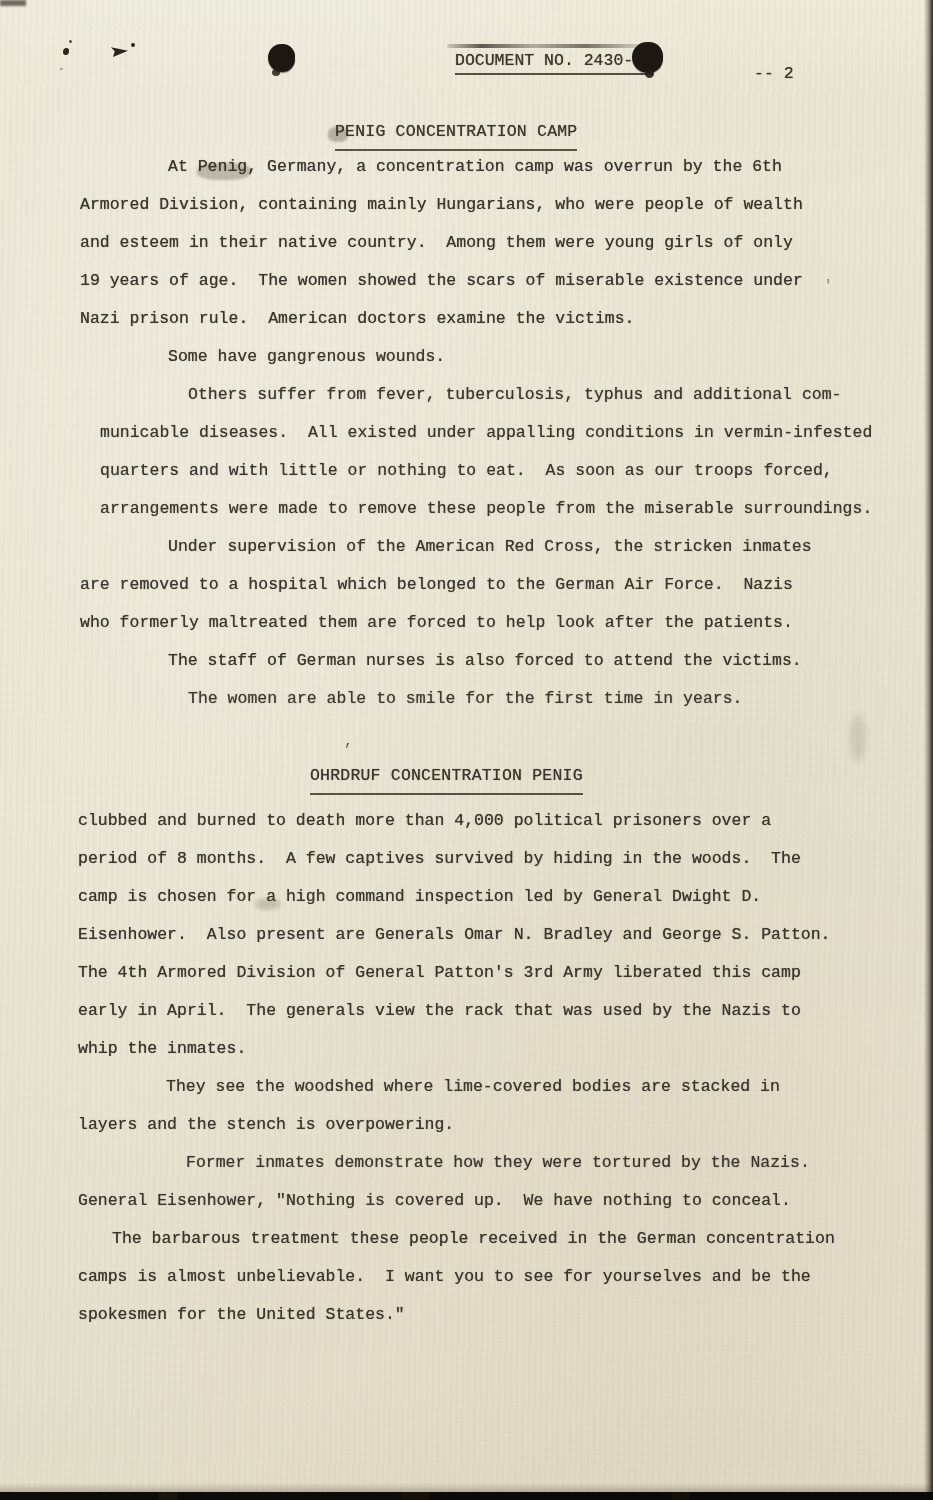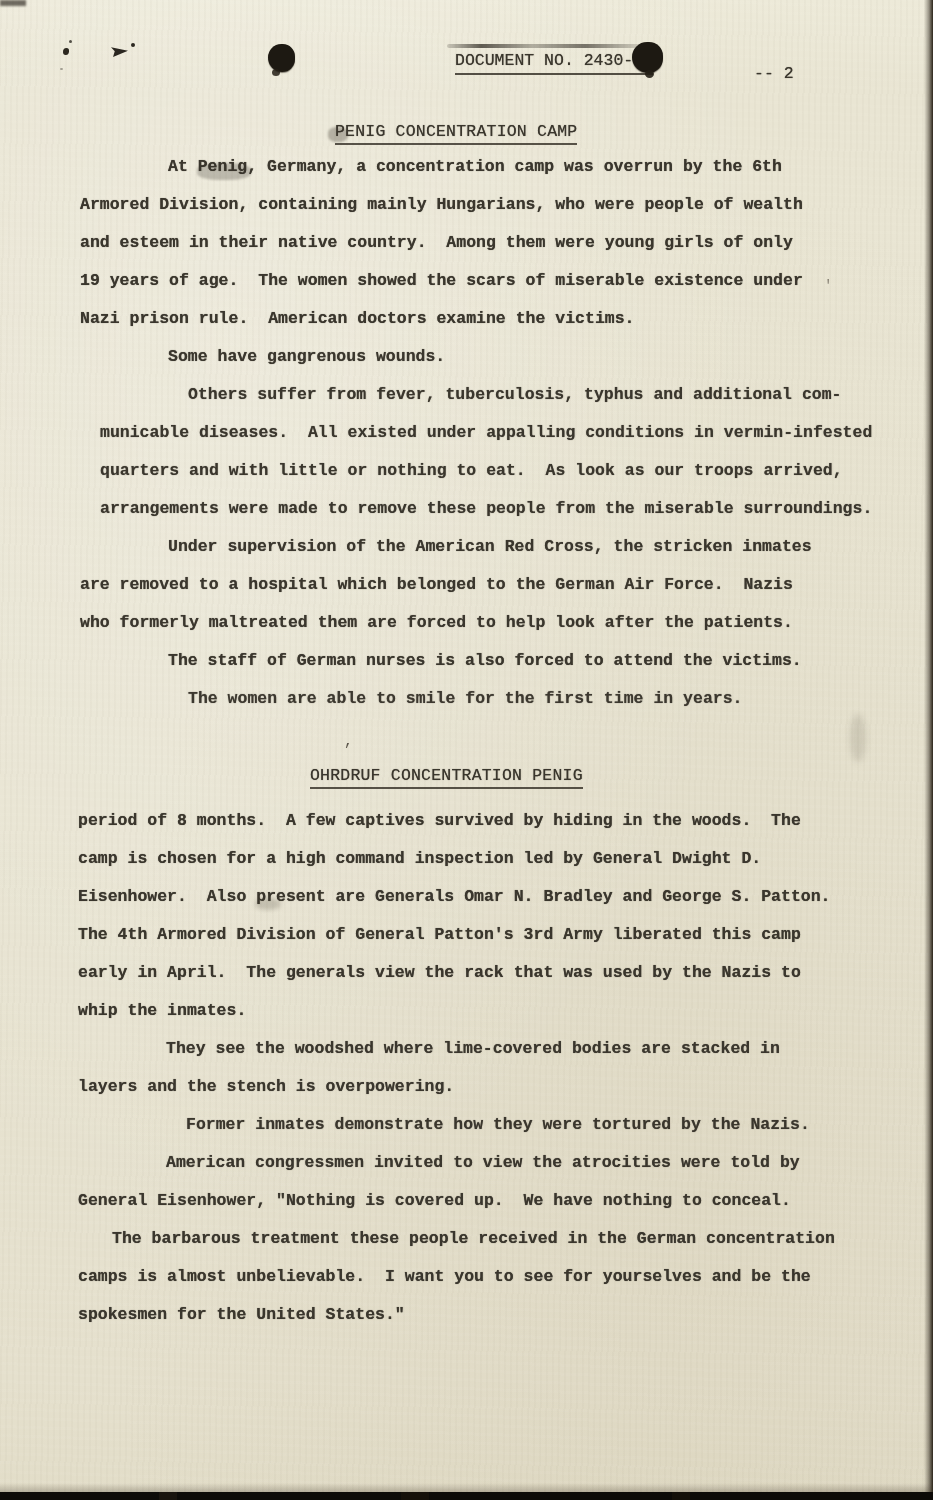--- a/index.html
+++ b/index.html
@@ -38,27 +38,27 @@
     display:inline-block;
     border-bottom:2px solid rgba(45,40,31,0.8);
     padding-bottom:3px;
   }
   #page-number{position:absolute;left:754px;top:64px;}
   
   .section-heading{
     position:absolute;
     display:inline-block;
     border-bottom:2px solid rgba(45,40,31,0.78);
-    padding-bottom:2px;
+    padding-bottom:8px;
     letter-spacing:0.2px;
   }
   #heading-penig{left:335px;top:122px;}
   #heading-ohrdruf{left:310px;top:766px;}
   
-  .body-block{position:absolute;width:802px;font-weight:bold;}
+  .body-block{position:absolute;width:802px;}
   #body-penig{left:80px;top:148px;}
   #body-ohrdruf{left:78px;top:802px;}
   .line{
     height:38px;line-height:38px;
     white-space:pre;
     font-size:16.5px;
     color:#3a362d;
     text-shadow:0 0 0.8px rgba(58,54,45,0.85);
   }
   .line.indent{padding-left:88px;}
@@ -145,55 +145,55 @@
         <div class="line">and esteem in their native country.  Among them were young girls of only</div>
         <div class="line">19 years of age.  The women showed the scars of miserable existence under</div>
         <div class="line">Nazi prison rule.  American doctors examine the victims.</div>
       </div>
       <div class="paragraph">
         <div class="line indent">Some have gangrenous wounds.</div>
       </div>
       <div class="paragraph">
         <div class="line indent">Others suffer from fever, tuberculosis, typhus and additional com-</div>
         <div class="line">municable diseases.  All existed under appalling conditions in vermin-infested</div>
-        <div class="line">quarters and with little or nothing to eat.  As look as our troops arrived,</div>
+        <div class="line">quarters and with little or nothing to eat.  As soon as our troops forced,</div>
         <div class="line">arrangements were made to remove these people from the miserable surroundings.</div>
       </div>
       <div class="paragraph">
         <div class="line indent">Under supervision of the American Red Cross, the stricken inmates</div>
         <div class="line">are removed to a hospital which belonged to the German Air Force.  Nazis</div>
         <div class="line">who formerly maltreated them are forced to help look after the patients.</div>
       </div>
       <div class="paragraph">
         <div class="line indent">The staff of German nurses is also forced to attend the victims.</div>
       </div>
       <div class="paragraph">
         <div class="line indent">The women are able to smile for the first time in years.</div>
       </div>
     </div>
 
   <div id="heading-ohrdruf" class="txt section-heading">OHRDRUF CONCENTRATION PENIG</div>
   <div id="body-ohrdruf" class="body-block">
       <div class="paragraph">
+        <div class="line">clubbed and burned to death more than 4,000 political prisoners over a</div>
         <div class="line">period of 8 months.  A few captives survived by hiding in the woods.  The</div>
         <div class="line">camp is chosen for a high command inspection led by General Dwight D.</div>
         <div class="line">Eisenhower.  Also present are Generals Omar N. Bradley and George S. Patton.</div>
         <div class="line">The 4th Armored Division of General Patton's 3rd Army liberated this camp</div>
         <div class="line">early in April.  The generals view the rack that was used by the Nazis to</div>
         <div class="line">whip the inmates.</div>
       </div>
       <div class="paragraph">
         <div class="line indent">They see the woodshed where lime-covered bodies are stacked in</div>
         <div class="line">layers and the stench is overpowering.</div>
       </div>
       <div class="paragraph">
         <div class="line indent">Former inmates demonstrate how they were tortured by the Nazis.</div>
       </div>
       <div class="paragraph">
-        <div class="line indent">American congressmen invited to view the atrocities were told by</div>
         <div class="line">General Eisenhower, "Nothing is covered up.  We have nothing to conceal.</div>
       </div>
       <div class="paragraph">
         <div class="line indent-sm">The barbarous treatment these people received in the German concentration</div>
         <div class="line">camps is almost unbelievable.  I want you to see for yourselves and be the</div>
         <div class="line">spokesmen for the United States."</div>
       </div>
     </div>
 
   <div id="blot-heading" class="ink-blot"></div>

